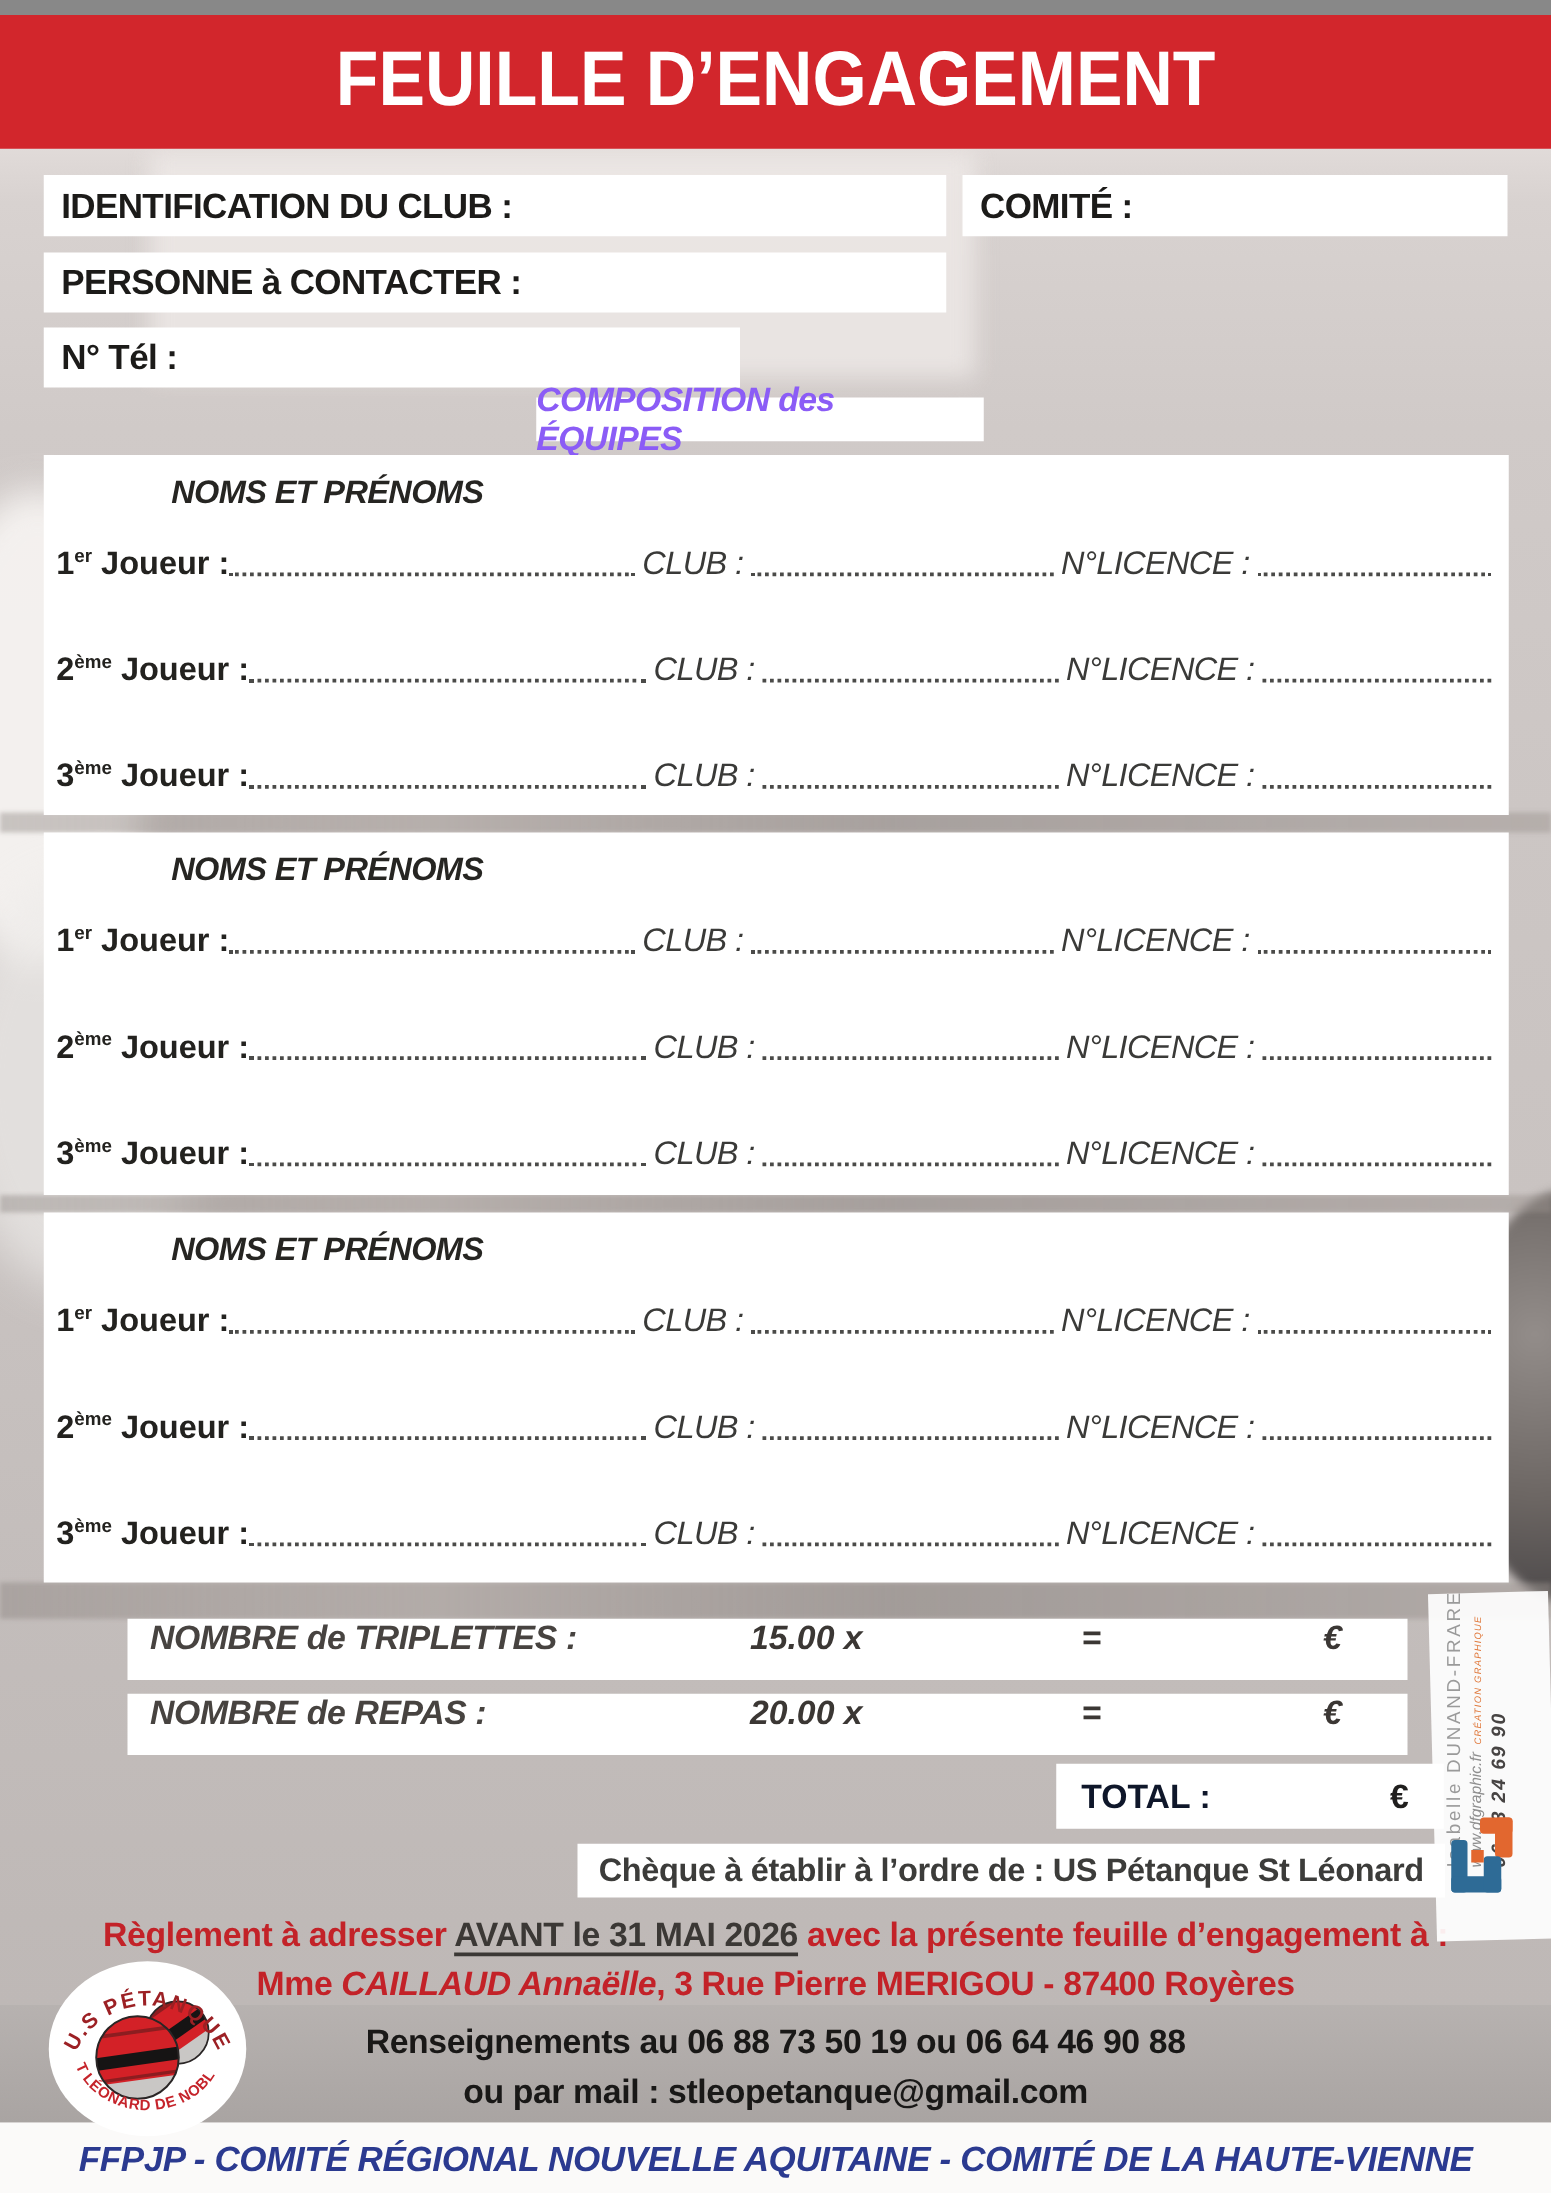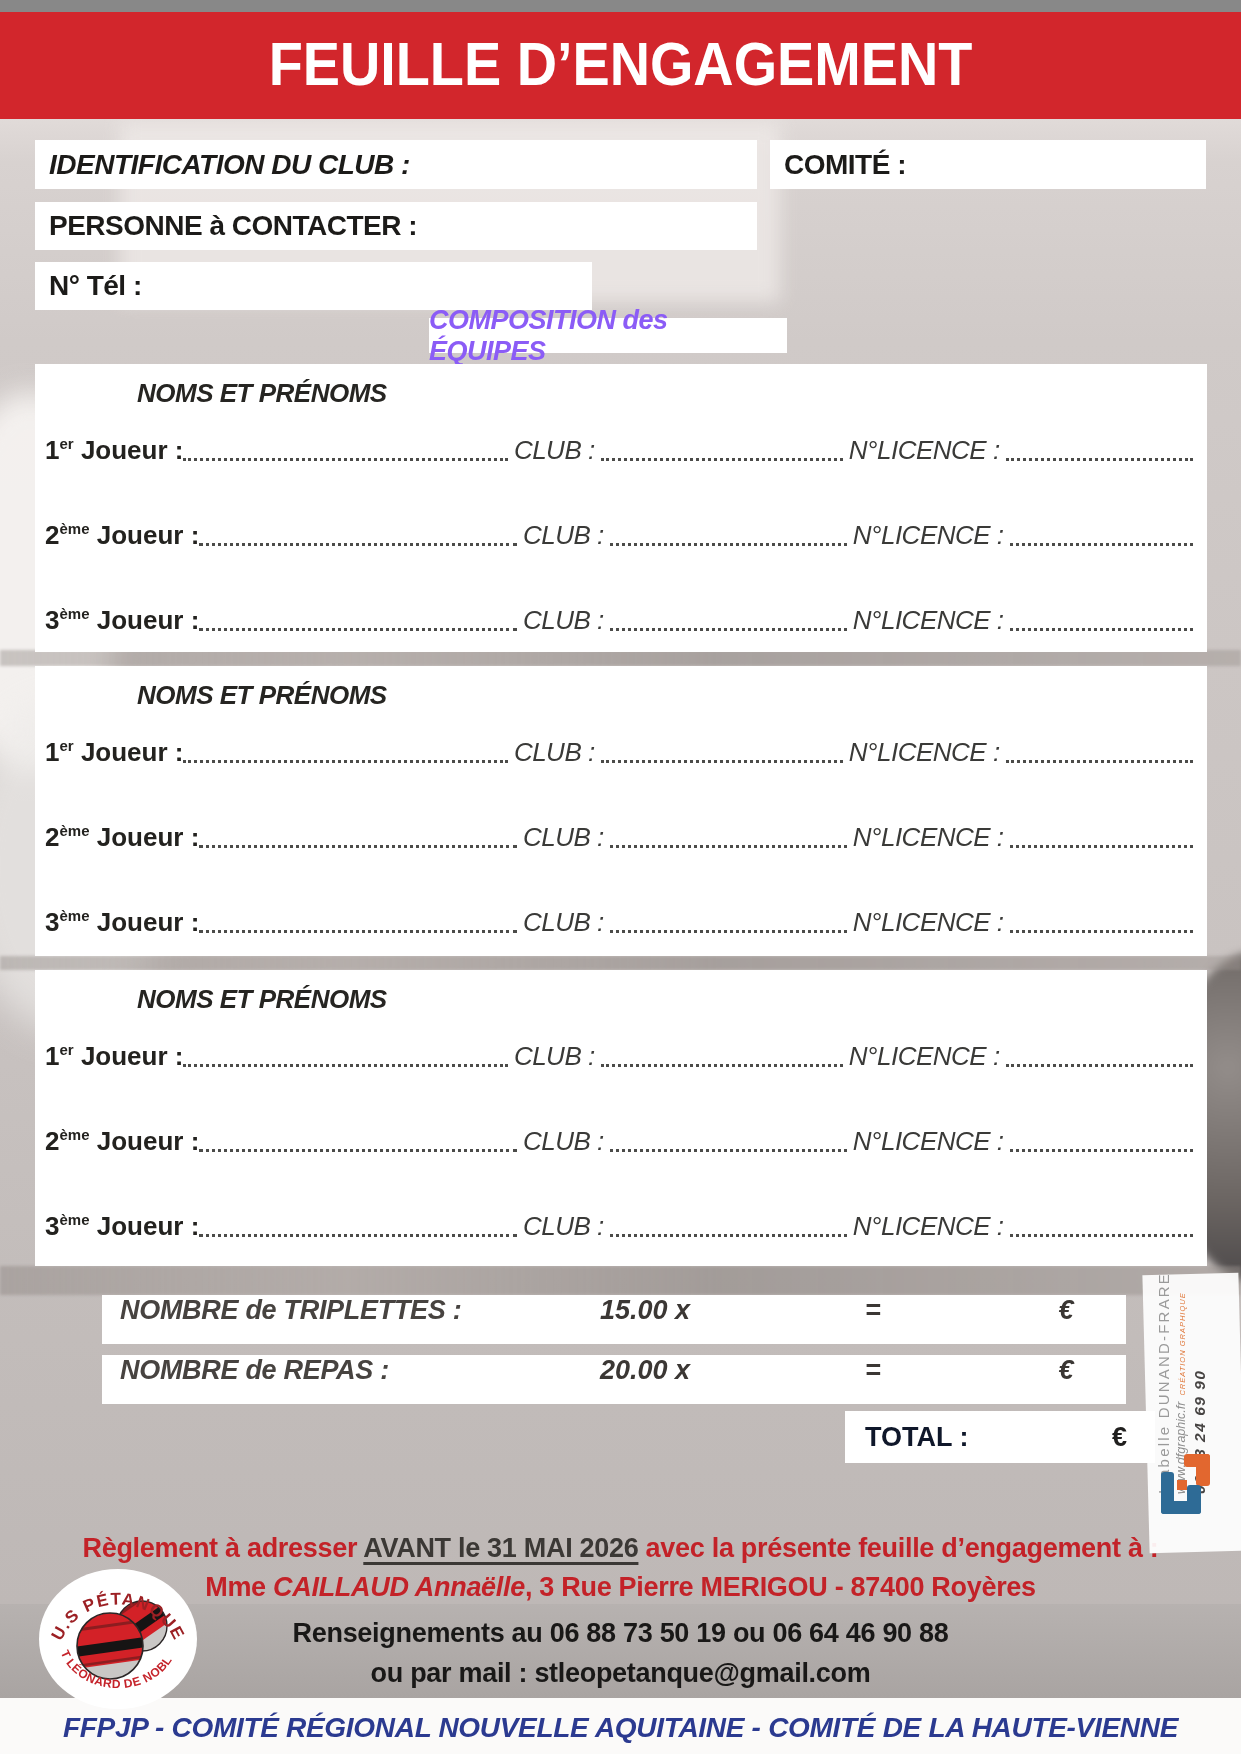--- a/index.html
+++ b/index.html
@@ -87,21 +87,21 @@
   <div class="strip" style="top:638px;height:16px;"></div>
   <div class="strip" style="top:944px;height:14px;"></div>
   <div class="strip" style="top:1254px;height:29px;"></div>
   <div class="gray-band"></div>
   <div class="footer-strip"></div>
 
   <div class="header">
     <h1>FEUILLE D’ENGAGEMENT</h1>
   </div>
 
-  <div class="field-box" style="left:35px;top:128px;width:722px;height:49px;font-style:italic;">
+  <div class="field-box" style="left:35px;top:128px;width:722px;height:49px;">
     <span class="f-label">IDENTIFICATION DU CLUB :</span>
   </div>
   <div class="field-box" style="left:770px;top:128px;width:436px;height:49px;">
     <span class="f-label">COMITÉ :</span>
   </div>
   <div class="field-box" style="left:35px;top:190px;width:722px;height:48px;">
     <span class="f-label">PERSONNE à CONTACTER :</span>
   </div>
   <div class="field-box" style="left:35px;top:250px;width:557px;height:48px;">
     <span class="f-label">N° Tél :</span>
@@ -209,20 +209,21 @@
     <span class="fee-eq">=</span>
     <span class="fee-field"></span>
     <span class="fee-cur">€</span>
   </div>
 
   <div class="total-box">
     <span class="total-label">TOTAL :</span>
     <span class="total-cur">€</span>
   </div>
 
+  <div class="cheque-box">Chèque à établir à l’ordre de : US Pétanque St Léonard</div>
 
   <div class="red-line" style="top:1521px;"><span>Règlement à adresser </span><span class="deadline">AVANT le 31 MAI 2026</span><span> avec la présente feuille d’engagement à :</span></div>
   <div class="red-line" style="top:1560px;"><span>Mme </span><span class="it">CAILLAUD Annaëlle</span><span>, 3 Rue Pierre MERIGOU - 87400 Royères</span></div>
 
   <div class="black-line" style="top:1606px;">Renseignements au 06 88 73 50 19 ou 06 64 46 90 88</div>
   <div class="black-line" style="top:1646px;">ou par mail : stleopetanque@gmail.com</div>
 
   <div class="blue-line">FFPJP - COMITÉ RÉGIONAL NOUVELLE AQUITAINE - COMITÉ DE LA HAUTE-VIENNE</div>
 
   <svg class="club-logo" width="160" height="142" viewBox="0 0 160 142">

